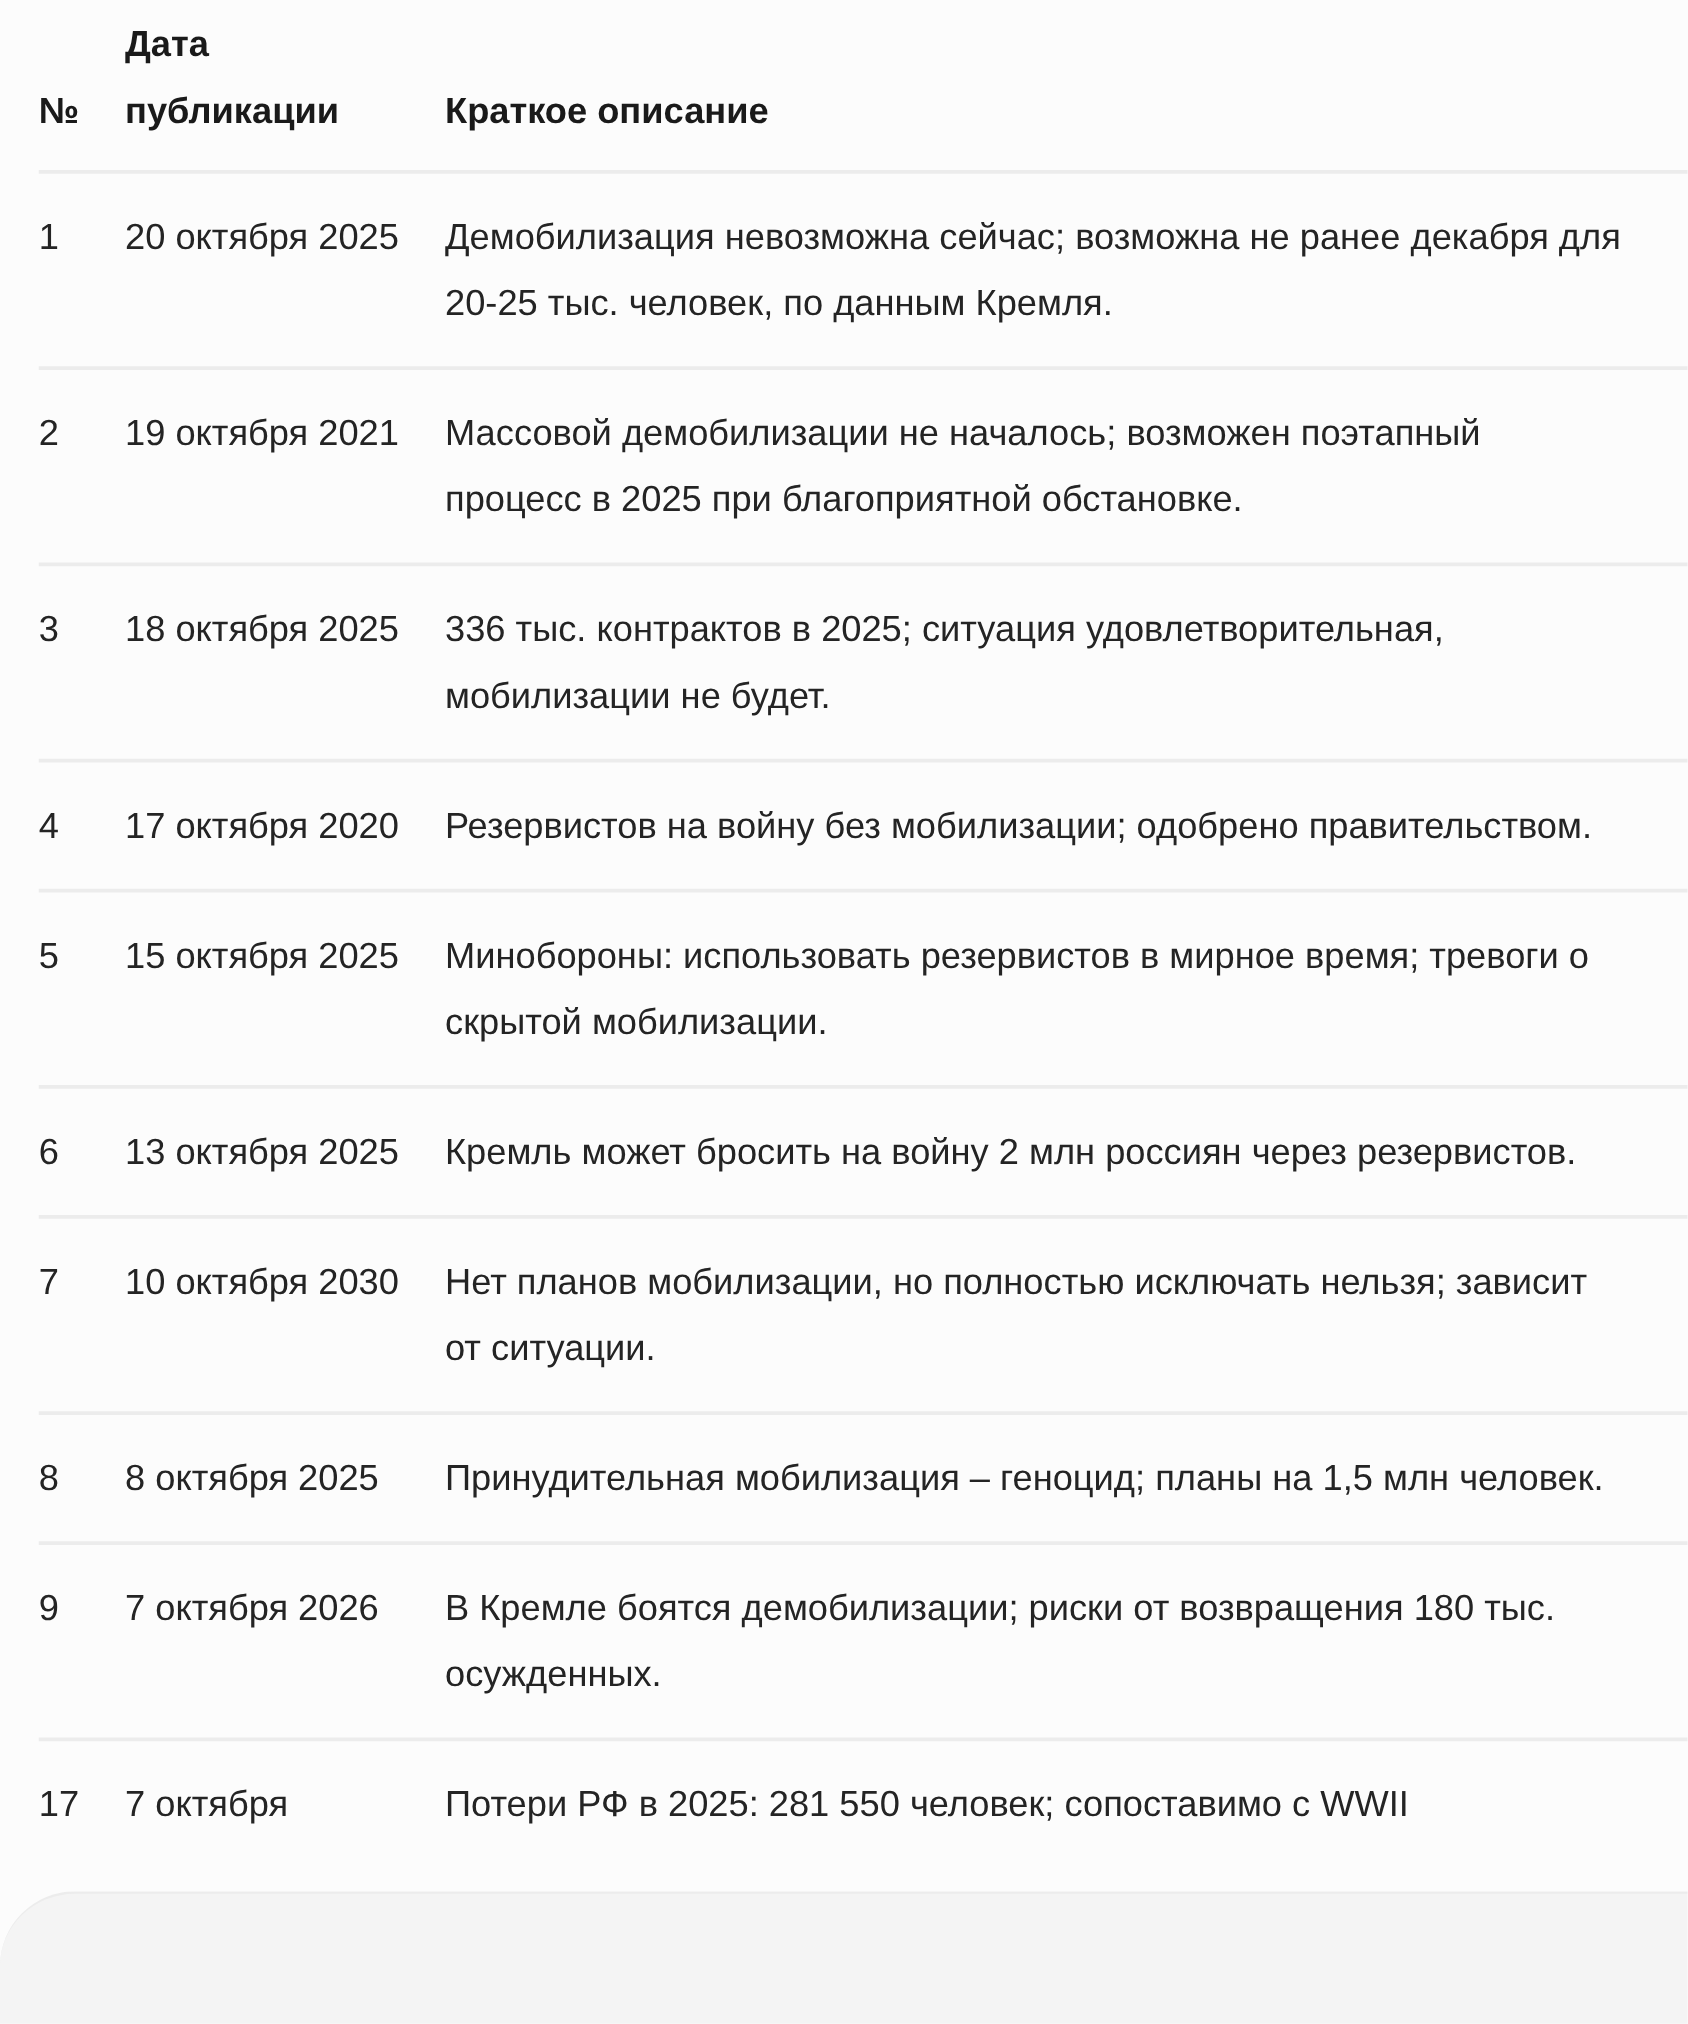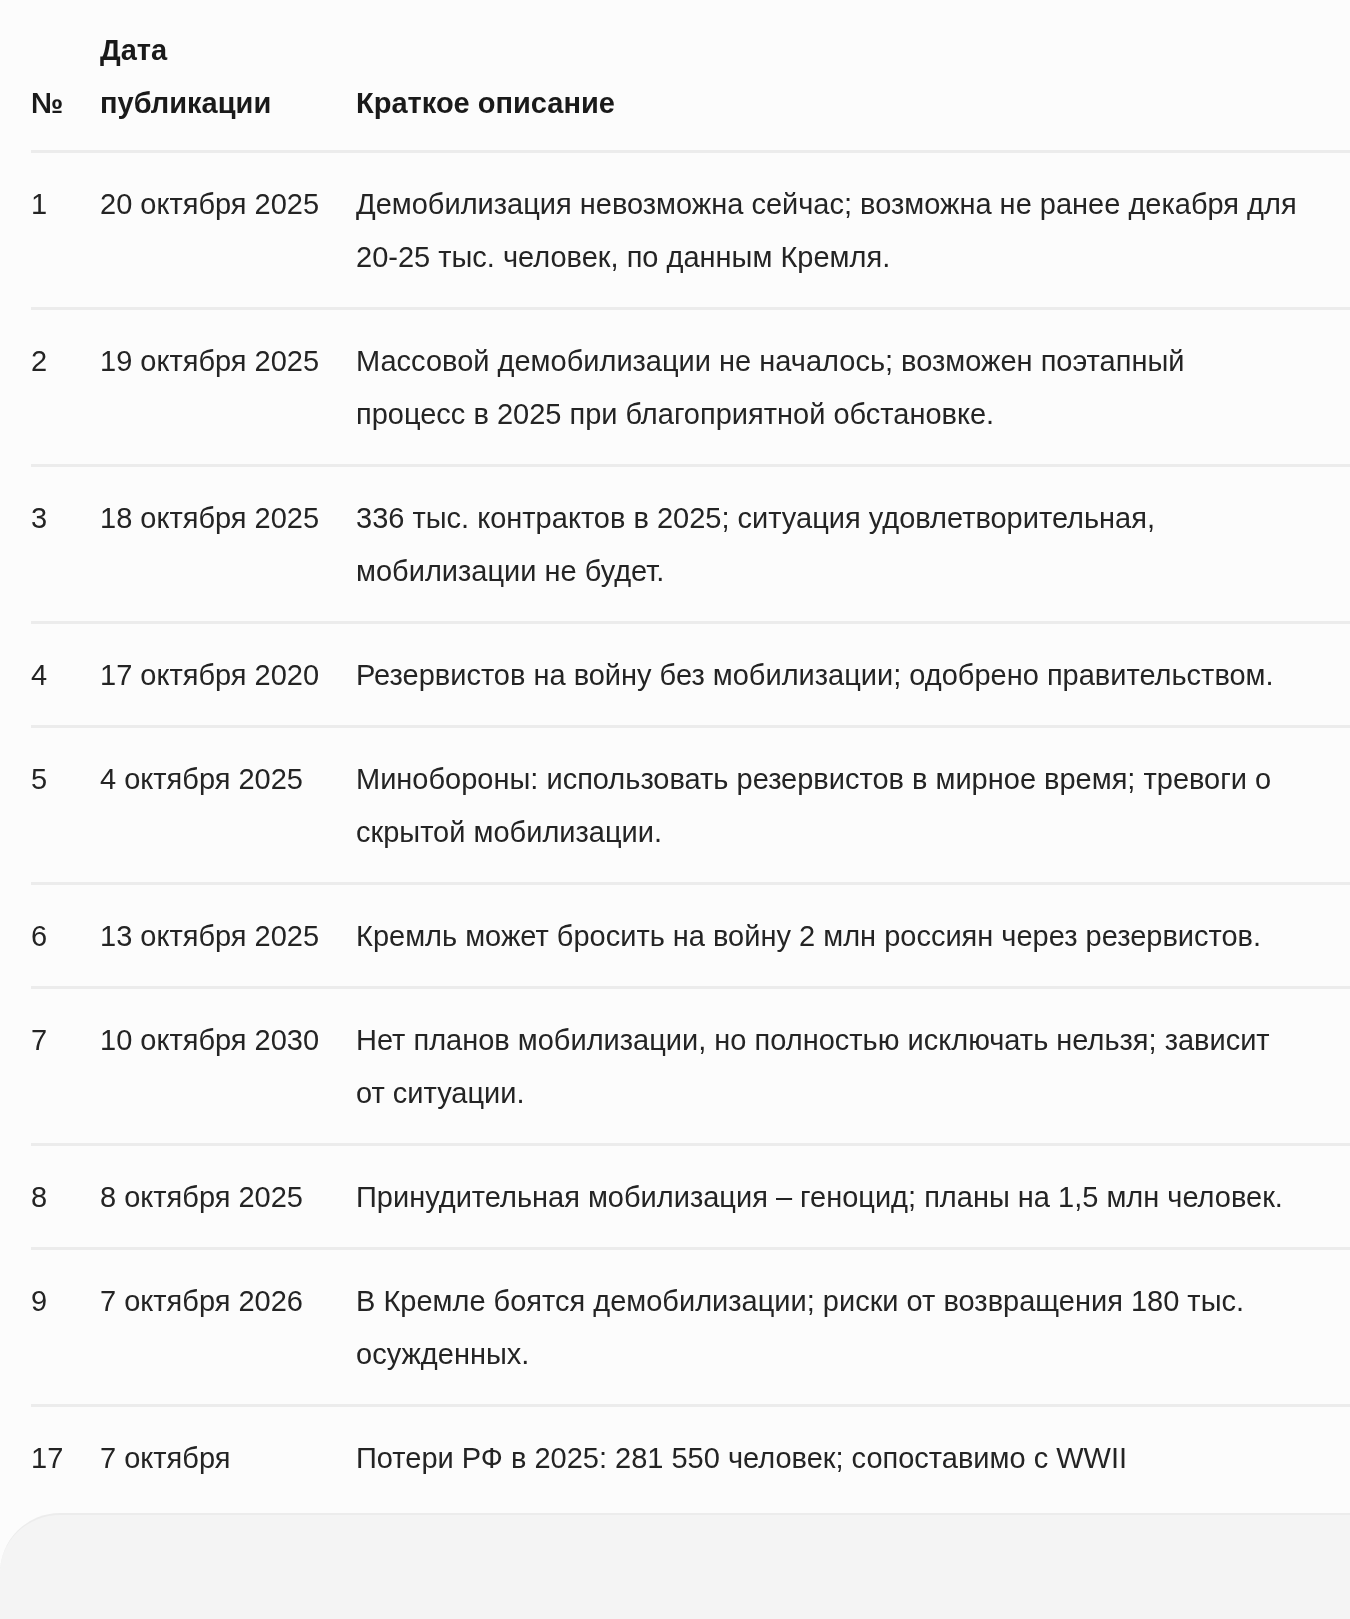--- a/index.html
+++ b/index.html
@@ -28,21 +28,21 @@
     }
     table.data-table col.c-num { width: 69px; }
     table.data-table col.c-date { width: 256px; }
     table.data-table col.c-desc { width: auto; }
     thead th {
       text-align: left;
       vertical-align: bottom;
       font-weight: 700;
       font-size: 29px;
       line-height: 53px;
-      padding: 24px 0 20px 0;
+      padding: 10px 0 20px 0;
       color: #1a1a1a;
       border-bottom: 3px solid #ececec;
     }
     tbody td {
       vertical-align: top;
       font-size: 29px;
       line-height: 53px;
       padding: 25px 0 23px 0;
       border-bottom: 3px solid #ececec;
       color: #242424;
@@ -84,36 +84,36 @@
       </tr>
     </thead>
     <tbody>
       <tr>
         <td>1</td>
         <td>20 октября 2025</td>
         <td class="desc">Демобилизация невозможна сейчас; возможна не ранее декабря для 20-25 тыс. человек, по данным Кремля.</td>
       </tr>
       <tr>
         <td>2</td>
-        <td>19 октября 2025</td>
+        <td>19 октября 2021</td>
         <td class="desc">Массовой демобилизации не началось; возможен поэтапный процесс в 2025 при благоприятной обстановке.</td>
       </tr>
       <tr>
         <td>3</td>
         <td>18 октября 2025</td>
         <td class="desc">336 тыс. контрактов в 2025; ситуация удовлетворительная, мобилизации не будет.</td>
       </tr>
       <tr>
         <td>4</td>
         <td>17 октября 2020</td>
         <td class="desc">Резервистов на войну без мобилизации; одобрено правительством.</td>
       </tr>
       <tr>
         <td>5</td>
-        <td>4 октября 2025</td>
+        <td>15 октября 2025</td>
         <td class="desc">Минобороны: использовать резервистов в мирное время; тревоги о скрытой мобилизации.</td>
       </tr>
       <tr>
         <td>6</td>
         <td>13 октября 2025</td>
         <td class="desc">Кремль может бросить на войну 2 млн россиян через резервистов.</td>
       </tr>
       <tr>
         <td>7</td>
         <td>10 октября 2030</td>

